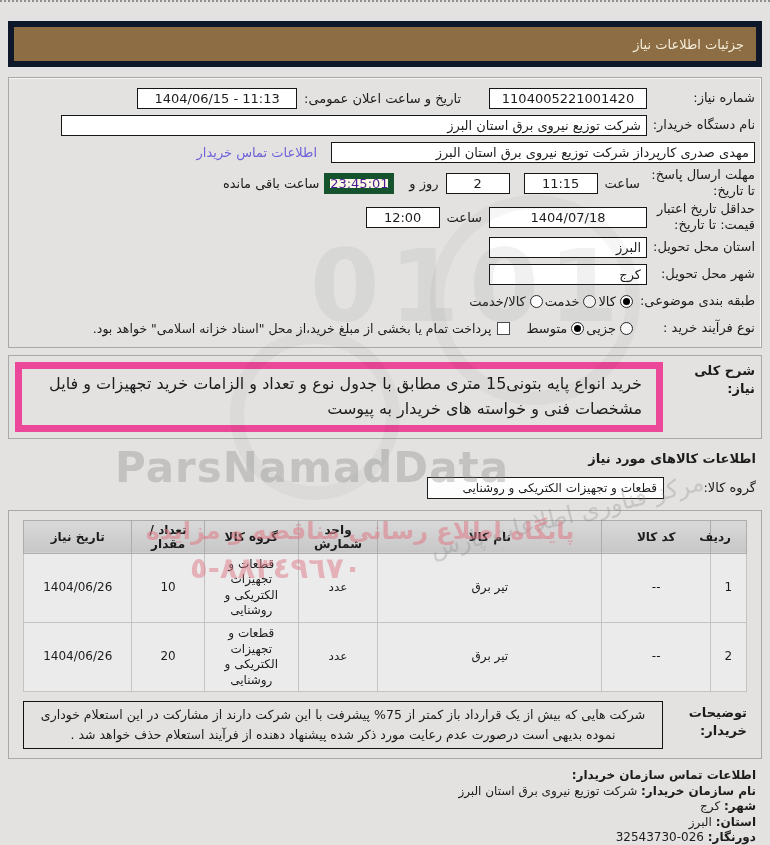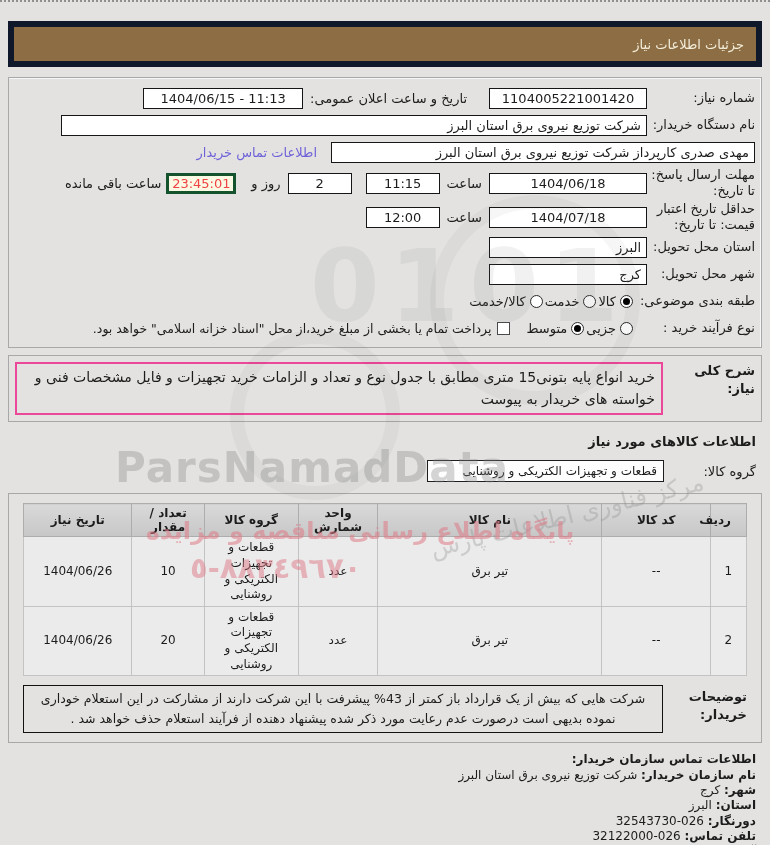--- a/index.html
+++ b/index.html
@@ -33,22 +33,22 @@
     background:#fff; border:1px solid #161616; height:21px;
     display:flex; align-items:center; justify-content:center;
     font-size:13px; overflow:hidden; white-space:nowrap;
   }
   .ibox.right { justify-content:flex-start; padding:0 5px; }
   .w158 { width:158px; } .w160 { width:160px; }
   .w74  { width:74px; }  .w64  { width:64px; }
   .wide-org { width:586px; }
   .wide-creator { width:424px; }
   .countdown {
-    width:70px; background:#fbf8e4; border:3px solid #14532d;
-    color:#ef4444; height:21px; display:flex; align-items:center; justify-content:center;
+    width:70px; background:#fbf8e4; border:6px solid #14532d;
+    color:#4c1d95; height:21px; display:flex; align-items:center; justify-content:center;
     font-size:13px; margin:0 8px 0 5px;
   }
   .contact-link { color:#6e62d8; margin-right:14px; font-size:13px; cursor:pointer; }
 
   .radio {
     width:13px; height:13px; border:1px solid #2a2a2a; border-radius:50%;
     background:#fff; display:inline-block; position:relative;
     margin-left:4px; flex-shrink:0;
   }
   .radio.sel::after {
@@ -60,22 +60,22 @@
     width:13px; height:13px; border:1px solid #4a4a4a; background:#fff;
     display:inline-block; margin:0 14px 0 6px; flex-shrink:0;
   }
 
   .desc-panel {
     margin:7px 8px 0 8px; border:1px solid #a8a8a8; padding:6px;
     display:flex; font-size:13px;
   }
   .desc-label { width:92px; flex-shrink:0; font-weight:bold; line-height:1.35; }
   .desc-value {
-    flex:1; border:2px solid #ec4899; padding:3px 6px;
-    font-size:14px; line-height:1.55; min-height:46px;
+    flex:1; border:7px solid #ec4899; padding:3px 14px;
+    font-size:16px; line-height:1.55; min-height:46px;
   }
 
   .goods-title { margin:12px 14px 0 0; font-weight:bold; font-size:13px; }
   .group-row { margin:11px 14px 0 0; display:flex; align-items:center; font-size:13px; }
   .group-label { font-weight:normal; width:92px; }
   .group-box {
     border:1px solid #1d1d1d; background:#fdfdfd; width:237px;
     padding:3px 6px; font-size:12px;
   }
 
@@ -125,37 +125,36 @@
 
 <div class="title-bar">
   <span>جزئیات اطلاعات نیاز</span>
 </div>
 
 <div class="panel">
 
   <div class="frow">
     <div class="flabel">شماره نیاز:</div>
     <div class="ibox w158" dir="ltr">1104005221001420</div>
-    <span class="inline-label" style="margin-right:22px;">تاریخ و ساعت اعلان عمومی:</span>
+    <span class="inline-label" style="margin-right:28px;">تاریخ و ساعت اعلان عمومی:</span>
     <div class="ibox w160" dir="ltr">1404/06/15 - 11:13</div>
   </div>
 
   <div class="frow">
     <div class="flabel">نام دستگاه خریدار:</div>
     <div class="ibox right wide-org">شرکت توزیع نیروی برق استان البرز</div>
   </div>
 
   <div class="frow">
     <div class="ibox right wide-creator">مهدی صدری کارپرداز شرکت توزیع نیروی برق استان البرز</div>
     <a class="contact-link">اطلاعات تماس خریدار</a>
   </div>
 
   <div class="frow" style="min-height:34px;">
     <div class="flabel">مهلت ارسال پاسخ: تا تاریخ:</div>
-    <div class="ibox w158" dir="ltr">1404/06/18</div>
     <span class="inline-label">ساعت</span>
     <div class="ibox w74" dir="ltr">11:15</div>
     <div class="ibox w64" style="margin-right:14px;">2</div>
     <span class="inline-label">روز و</span>
     <div class="countdown" dir="ltr">23:45:01</div>
     <span>ساعت باقی مانده</span>
   </div>
 
   <div class="frow" style="min-height:34px;">
     <div class="flabel">حداقل تاریخ اعتبار قیمت: تا تاریخ:</div>
@@ -237,21 +236,21 @@
           <td>عدد</td>
           <td>قطعات و تجهیزات الکتریکی و روشنایی</td>
           <td>20</td>
           <td>1404/06/26</td>
         </tr>
       </tbody>
   </table>
 
   <div class="notes-row">
     <div class="notes-label">توضیحات خریدار:</div>
-    <div class="notes-box">شرکت هایی که بیش از یک قرارداد باز کمتر از 43% پیشرفت با این شرکت دارند از مشارکت در این استعلام خوداری نموده بدیهی است درصورت عدم رعایت مورد ذکر شده پیشنهاد دهنده از فرآیند استعلام حذف خواهد شد .</div>
+    <div class="notes-box">شرکت هایی که بیش از یک قرارداد باز کمتر از 75% پیشرفت با این شرکت دارند از مشارکت در این استعلام خوداری نموده بدیهی است درصورت عدم رعایت مورد ذکر شده پیشنهاد دهنده از فرآیند استعلام حذف خواهد شد .</div>
   </div>
 </div>
 
 <div class="contact-block" id="contact-block">
     <div class="cline"><b>اطلاعات تماس سازمان خریدار:</b></div>
     <div class="cline"><b>نام سازمان خریدار:</b> <span>شرکت توزیع نیروی برق استان البرز</span></div>
     <div class="cline"><b>شهر:</b> <span>کرج</span></div>
     <div class="cline"><b>استان:</b> <span>البرز</span></div>
     <div class="cline"><b>دورنگار:</b> <span dir="ltr">32543730-026</span></div>
     <div class="cline"><b>تلفن تماس:</b> <span dir="ltr">32122000-026</span></div>

